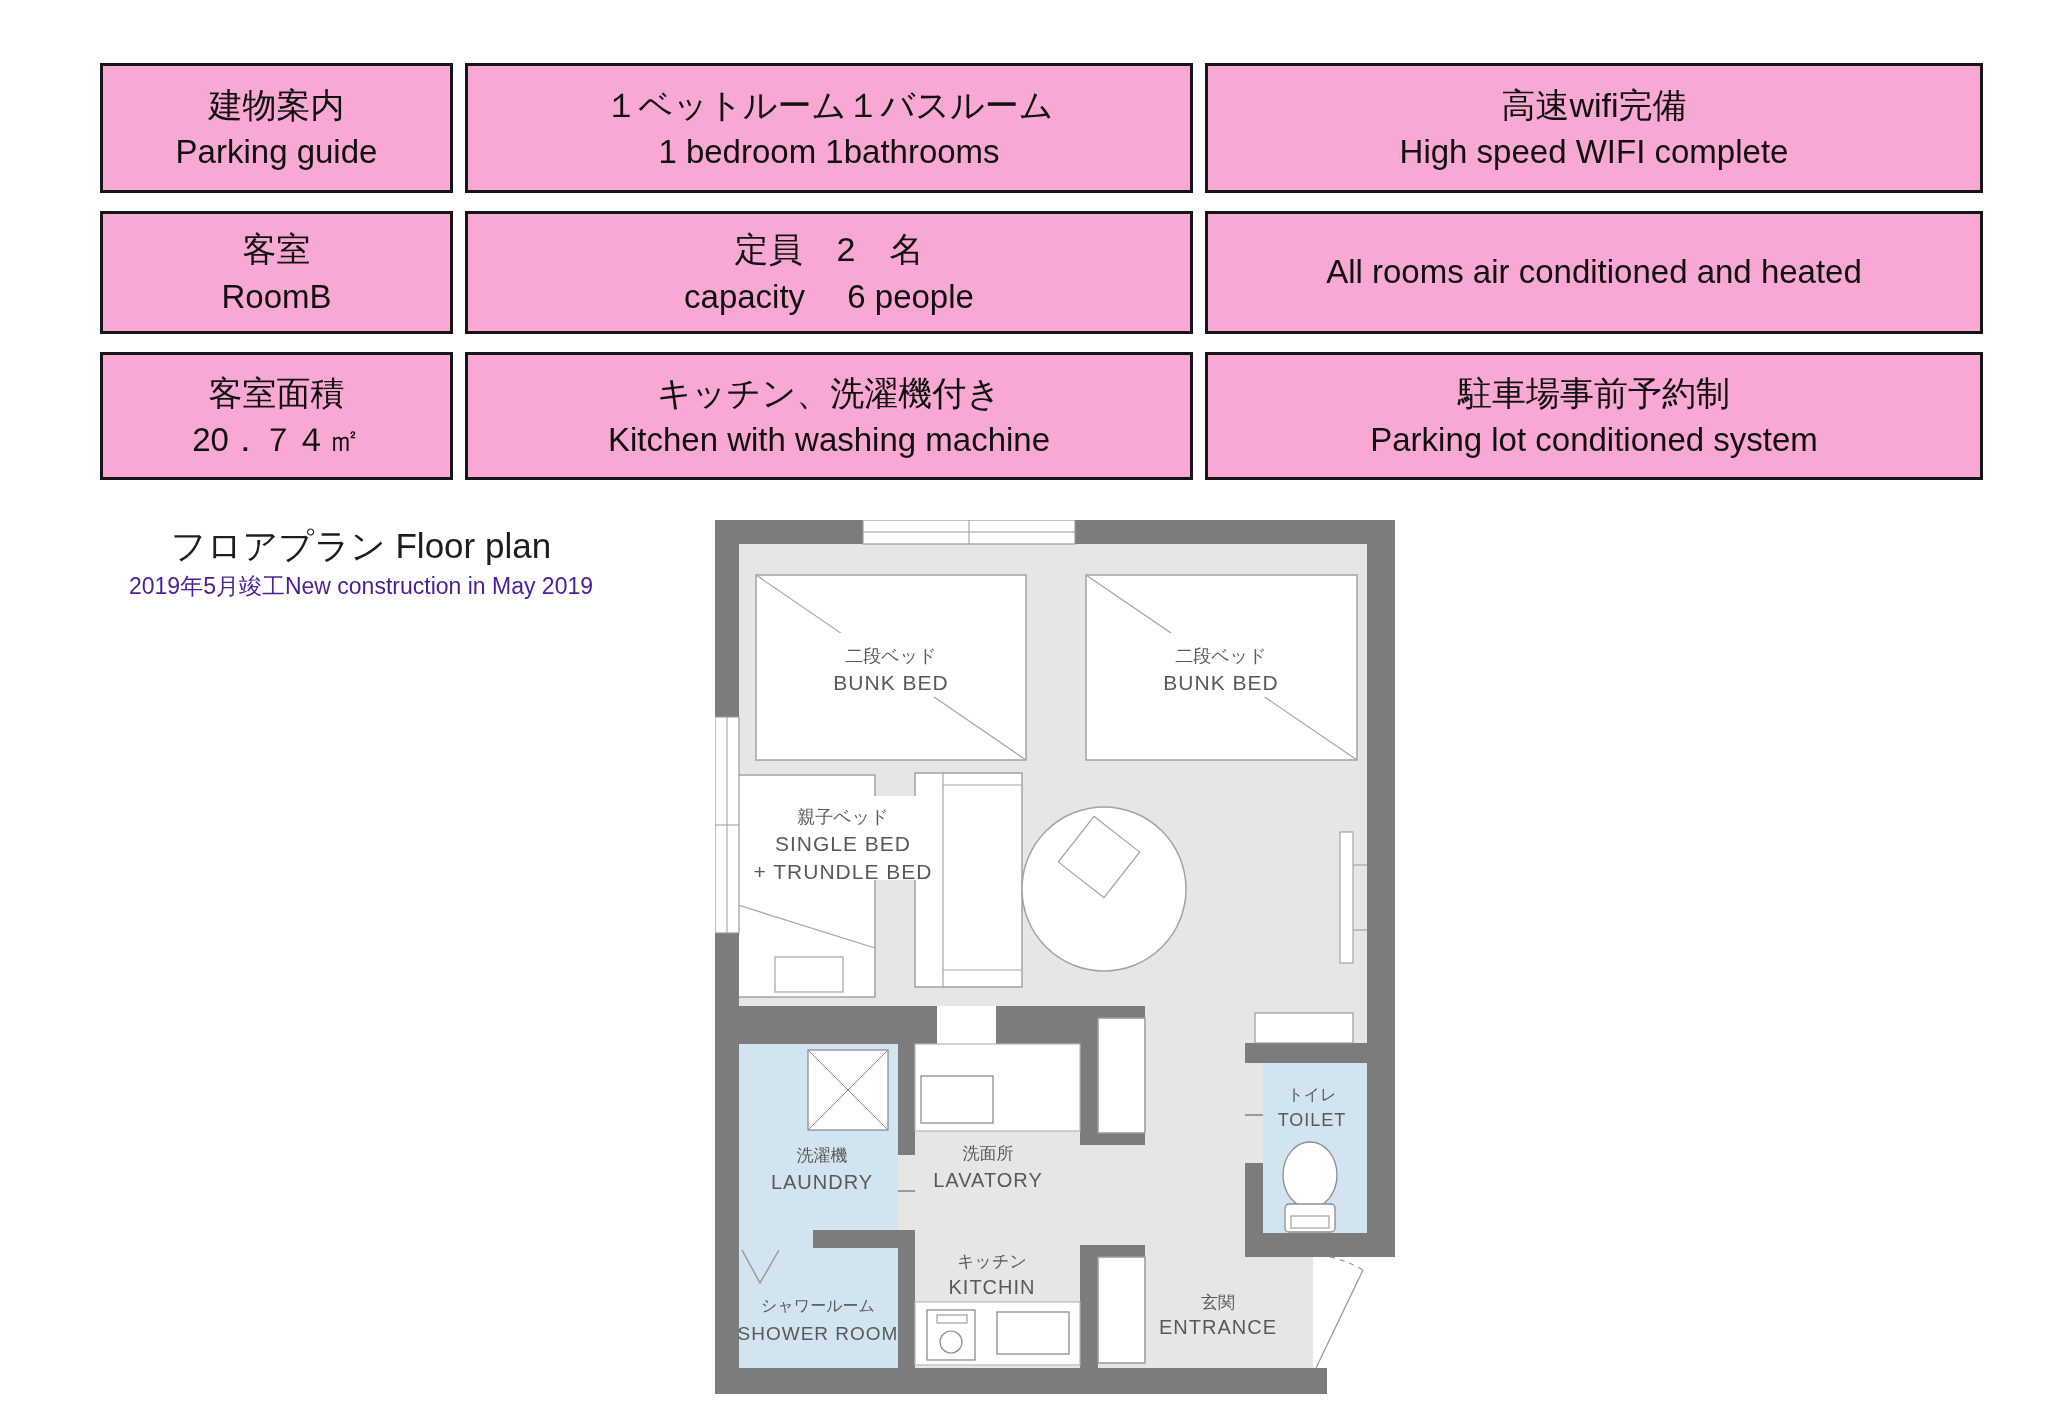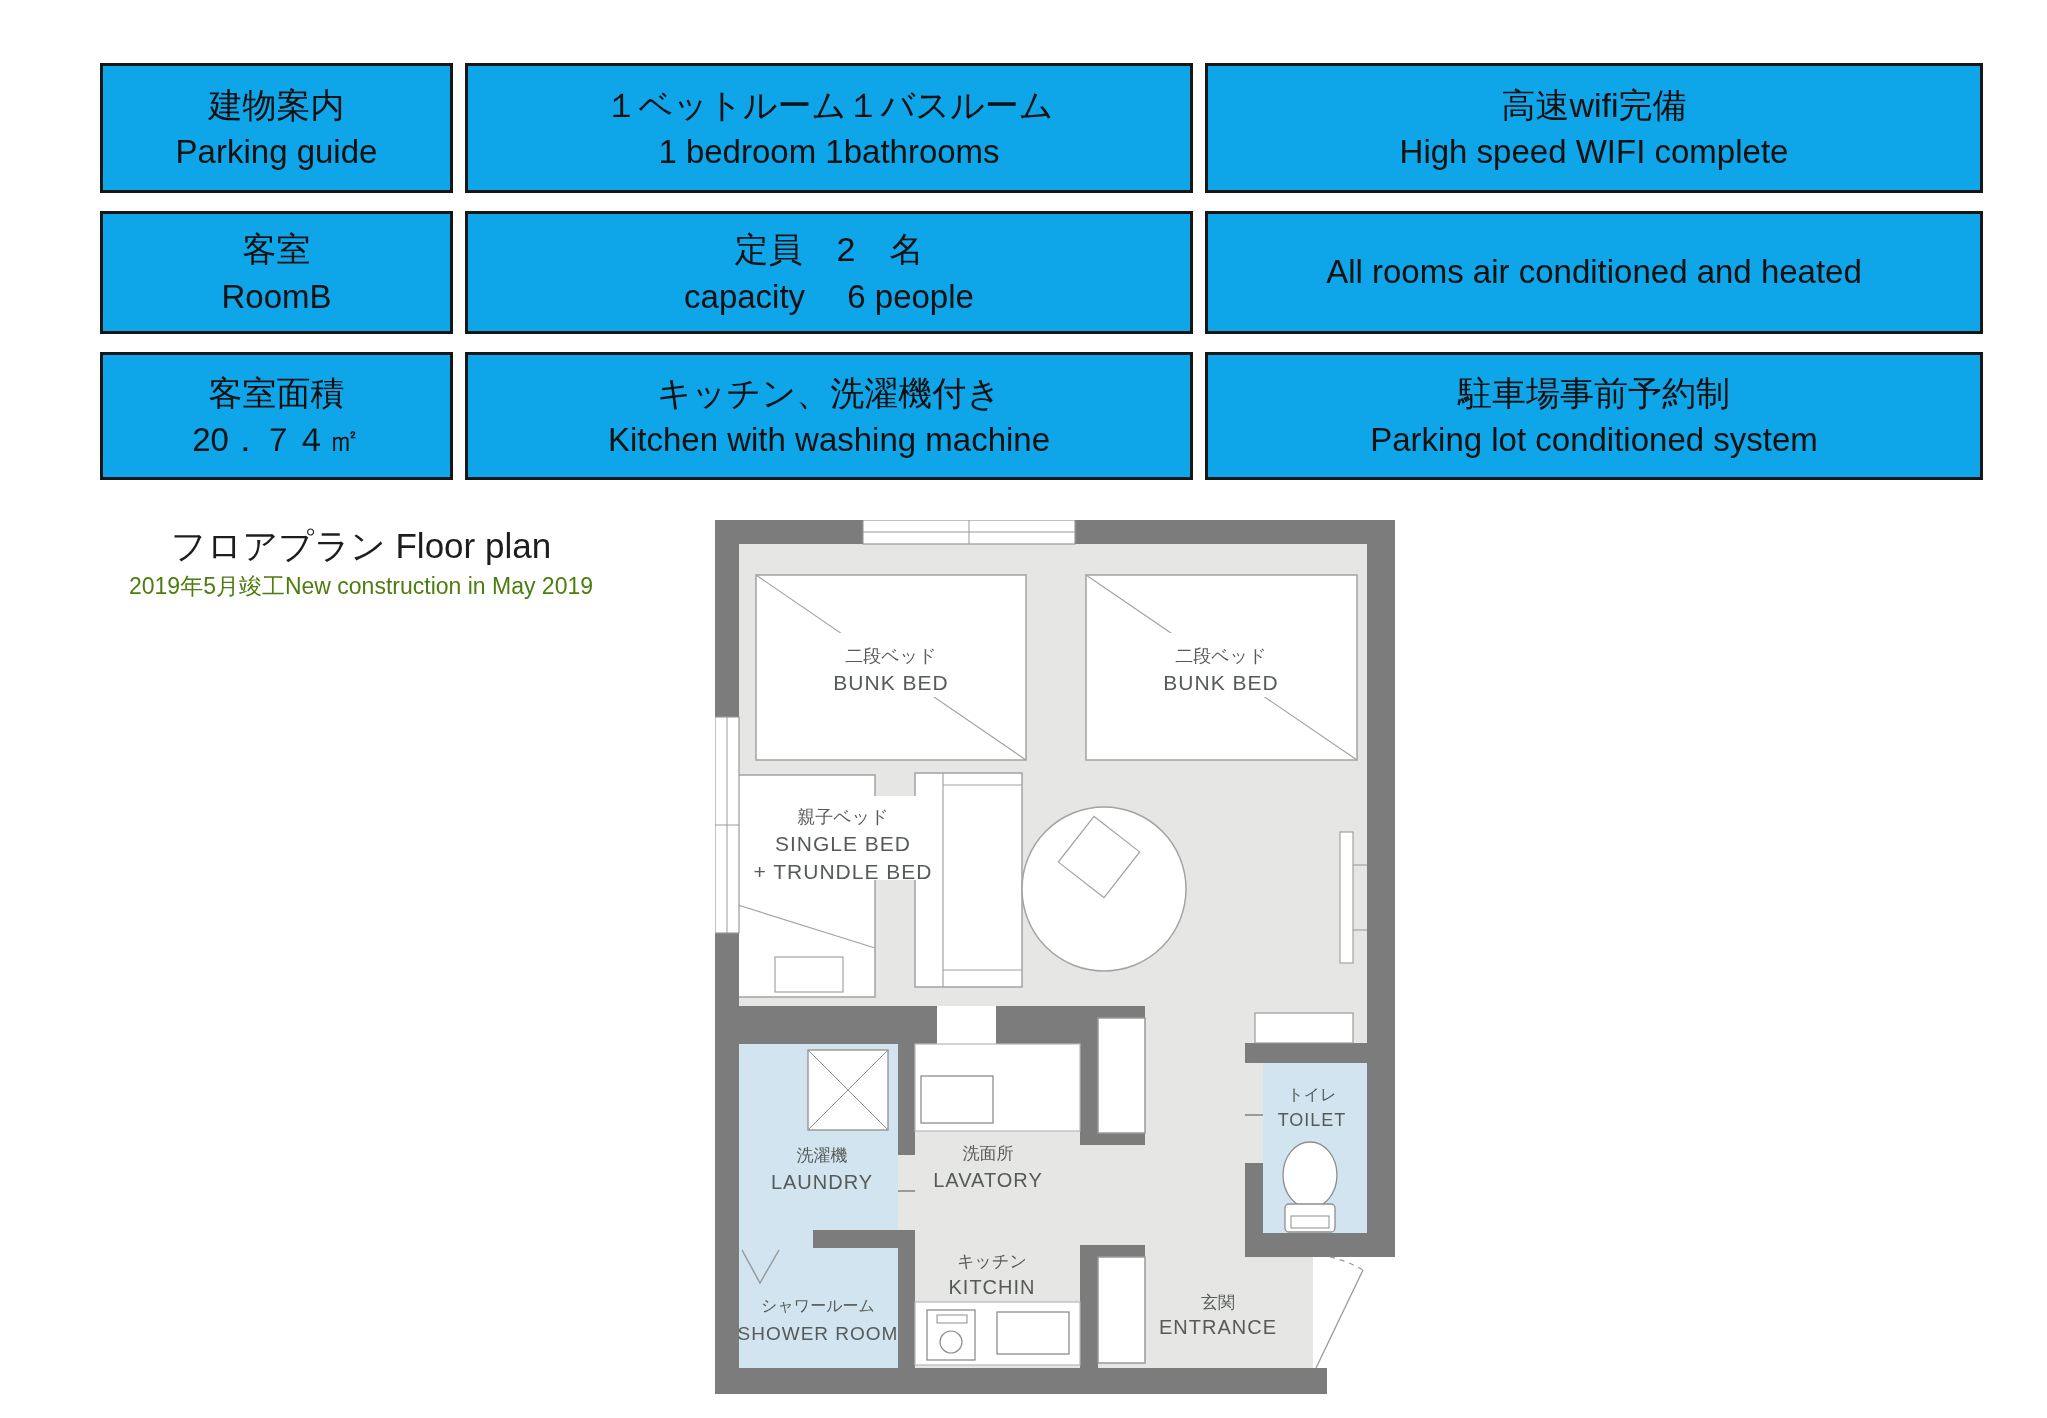--- a/index.html
+++ b/index.html
@@ -9,30 +9,30 @@
   }
   
   .info-table{
     position:absolute;left:100px;top:55px;
     display:grid;
     grid-template-columns:353px 728px 778px;
     grid-template-rows:138px 131px 136px;
     gap:10px 12px;
   }
   .cell{
-    border:3px solid #161616;background:#0ea5e9;
+    border:3px solid #161616;background:#f9a8d4;
     display:flex;flex-direction:column;justify-content:center;align-items:center;
     text-align:center;white-space:pre-wrap;margin-top:8px;
   }
   .cell .jp{font-size:34px;line-height:1.42;color:#111;}
   .cell .en{font-size:33px;line-height:1.40;color:#111;}
   
   .plan-title{position:absolute;left:76px;top:523px;width:570px;text-align:center;color:#1d1d1d;}
   .plan-title .t1{font-size:35px;line-height:1.3;}
-  .plan-title .t2{font-size:23px;line-height:1.5;color:#4d7c0f;}
+  .plan-title .t2{font-size:23px;line-height:1.5;color:#4c1d95;}
   
   .plan-wrap{position:absolute;left:715px;top:520px;width:760px;height:895px;}
   svg text{font-family:"Liberation Sans","DejaVu Sans",sans-serif;fill:#565b58;}
   text.jp17{font-size:17px;}
   text.jp18{font-size:18px;}
   text.jp16{font-size:16px;}
   text.en21{font-size:21px;letter-spacing:1px;}
   text.en20{font-size:20px;letter-spacing:1px;}
   text.en19{font-size:19px;letter-spacing:1px;}
   text.en18{font-size:18px;letter-spacing:1px;}

